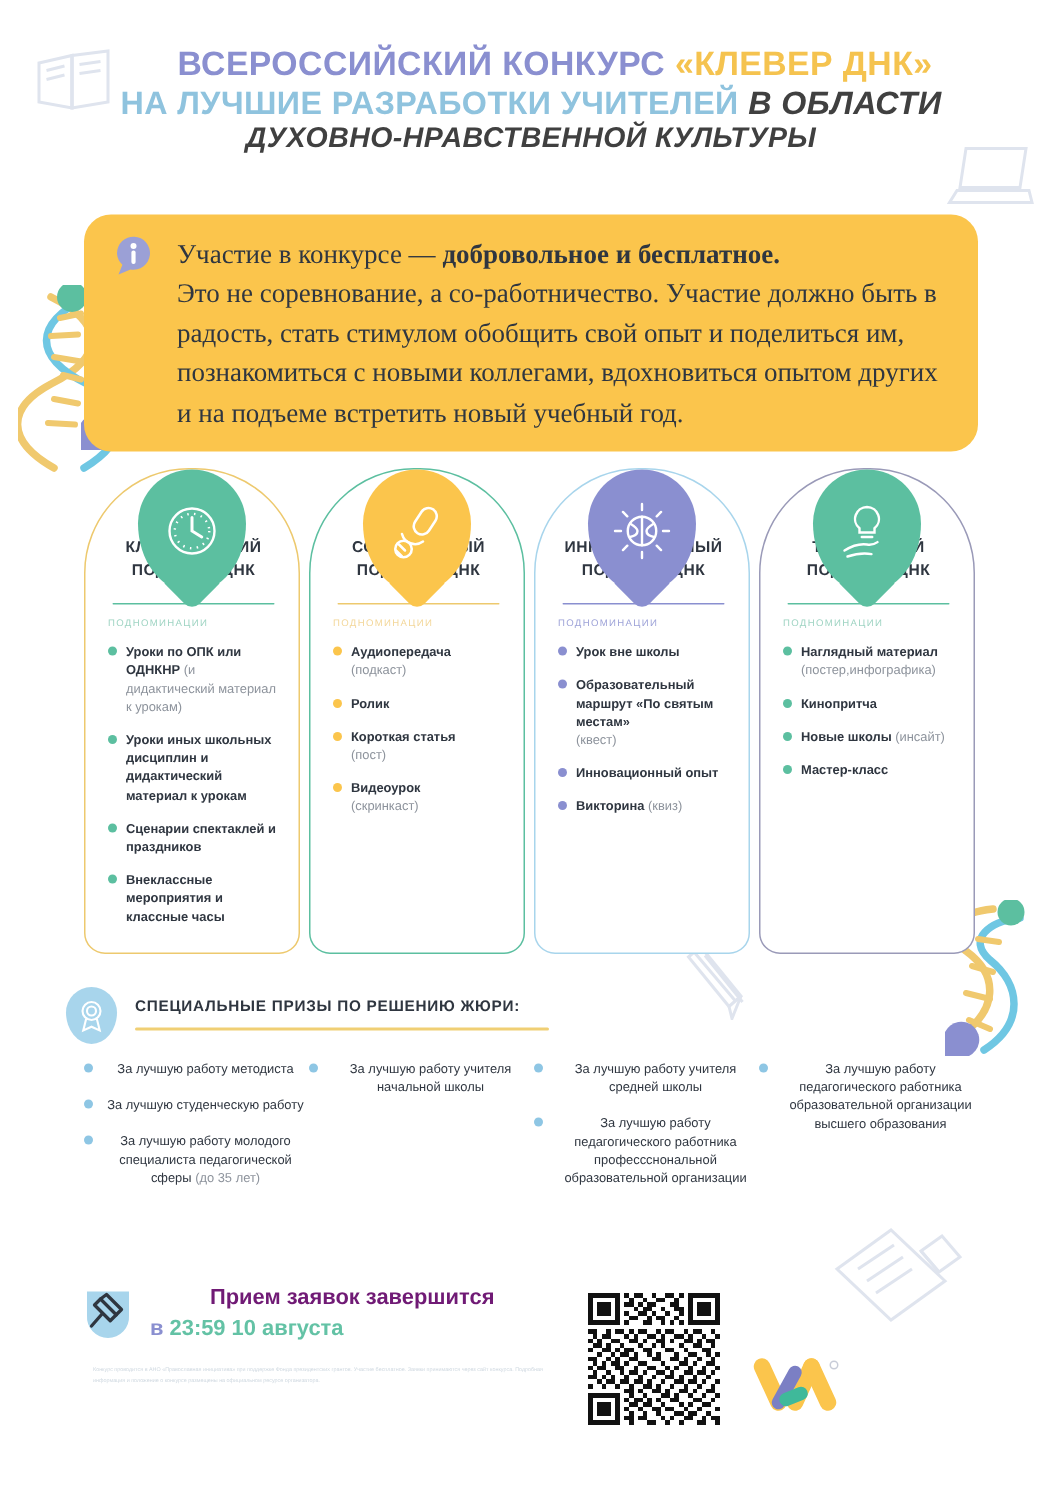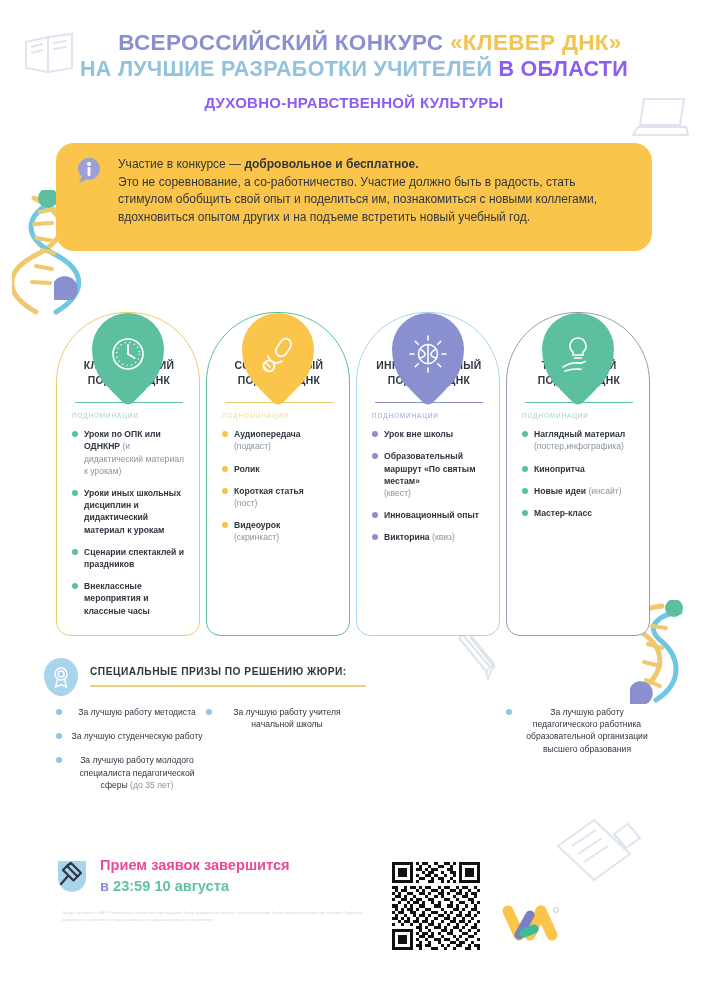--- a/index.html
+++ b/index.html
@@ -15,34 +15,34 @@
 
   
   .deco { position:absolute; pointer-events:none; }
   .deco svg { display:block; }
 
   
   .header { position:absolute; left:0; top:30px; width:708px; text-align:center; }
   .title-line { font-weight:bold; letter-spacing:0.3px; line-height:1.18; }
   .t1 { font-size:22.5px; }
   .t2 { font-size:21.5px; }
-  .t3 { font-size:15px;margin-top:12px; }
+  .t3 { font-size:19px; }
   .c-purple { color:#8a8fd0;margin-left:32px; }
   .c-yellow { color:#f5c34f; }
   .c-blue   { color:#8fc3de; }
-  .c-green  { color:#8b5cf6; }
+  .c-green  { color:#404040;font-style:italic; }
 
   
   .banner {
     position:absolute; left:56px; top:143px; width:596px; min-height:108px;
     background:#fbc54c; border-radius:18px;
     padding:13px 22px 13px 62px;
   }
   .banner-icon { position:absolute; left:18px; top:12px; width:30px; height:30px; }
-  .banner p { font-size:12px; line-height:1.47; color:#2f3640; }
+  .banner p { font-size:18px; line-height:1.47; color:#2f3640;font-family:Liberation Serif, serif; }
   .banner .b1 { font-weight:normal; }
   .banner .b1 b { font-weight:bold; }
 
   
   .cards { position:absolute; left:0; top:268px; width:708px; height:380px; }
   .card {
     position:absolute; top:44px; width:144px; height:324px;
     border:1.4px solid #ccc; border-radius:70px 70px 14px 14px;
     background:#fff;
   }
@@ -85,21 +85,21 @@
   .pcol { width:150px; }
   .pcol ul { list-style:none; }
   .pcol li { position:relative; padding-left:12px; margin-bottom:12px; font-size:8.6px; line-height:1.42; color:#2f3640;text-align:center; }
   .pcol li .dot { position:absolute; left:0; top:3px; width:6px; height:6px; border-radius:50%; background:#8ec6e4; }
   .pcol li span.note { color:#8d939c; }
 
   
   .deadline { position:absolute; left:56px; top:855px; width:320px; }
   .pin { position:absolute; left:0; top:2px; width:32px; height:36px; }
   .deadline .dl-text { margin-left:44px; font-size:14.6px; font-weight:bold; line-height:1.42; }
-  .dl-1 { color:#ec4899; }
+  .dl-1 { color:#701a75;margin-left:40px; }
   .dl-2 { color:#8a8fd0; }
   .dl-2 em { font-style:normal; color:#63c2a5; }
 
   .fineprint { position:absolute; left:62px; top:910px; width:300px;
     font-size:3.6px; line-height:1.85; color:#cfd8e0; }
 
   .qr { position:absolute; left:392px; top:862px; width:88px; height:88px; }
   .logo { position:absolute; left:500px; top:905px; width:62px; height:36px; }
 </style>
 </head>
@@ -258,21 +258,21 @@
           <path d="M9 39 q9 -3 16 -1.6"></path>
         </svg>
       </div>
       <div class="inner">
         <h3>ТВОРЧЕСКИЙ ПОДХОД К ДНК</h3>
         <div class="rule" style="background:#5cbfa0;"></div>
         <div class="subnom" style="color:#9fd4c3;">ПОДНОМИНАЦИИ</div>
         <ul>
           <li><span class="dot" style="background:#5cbfa0;"></span><b>Наглядный материал</b><br><span class="note">(постер,инфографика)</span></li>
           <li><span class="dot" style="background:#5cbfa0;"></span><b>Кинопритча</b> <span class="note"></span></li>
-          <li><span class="dot" style="background:#5cbfa0;"></span><b>Новые идеи </b><span class="note">(инсайт)</span></li>
+          <li><span class="dot" style="background:#5cbfa0;"></span><b>Новые школы </b><span class="note">(инсайт)</span></li>
           <li><span class="dot" style="background:#5cbfa0;"></span><b>Мастер-класс</b> <span class="note"></span></li>
         </ul>
       </div>
     </div>
 
   </div>
 
   <div class="prizes">
     <div class="prizes-head">
       <div class="prizes-badge">
@@ -294,20 +294,22 @@
           <li><span class="dot"></span><span>За лучшую работу молодого специалиста педагогической сферы </span><span class="note">(до 35 лет)</span></li>
         </ul>
       </div>
       <div class="pcol">
         <ul>
           <li><span class="dot"></span><span>За лучшую работу учителя начальной школы</span><span class="note"></span></li>
         </ul>
       </div>
       <div class="pcol">
         <ul>
+          <li><span class="dot"></span><span>За лучшую работу учителя средней школы</span><span class="note"></span></li>
+          <li><span class="dot"></span><span>За лучшую работу педагогического работника профессснональной образовательной организации</span><span class="note"></span></li>
         </ul>
       </div>
       <div class="pcol">
         <ul>
           <li><span class="dot"></span><span>За лучшую работу педагогического работника образовательной организации высшего образования</span><span class="note"></span></li>
         </ul>
       </div>
     </div>
   </div>
 

